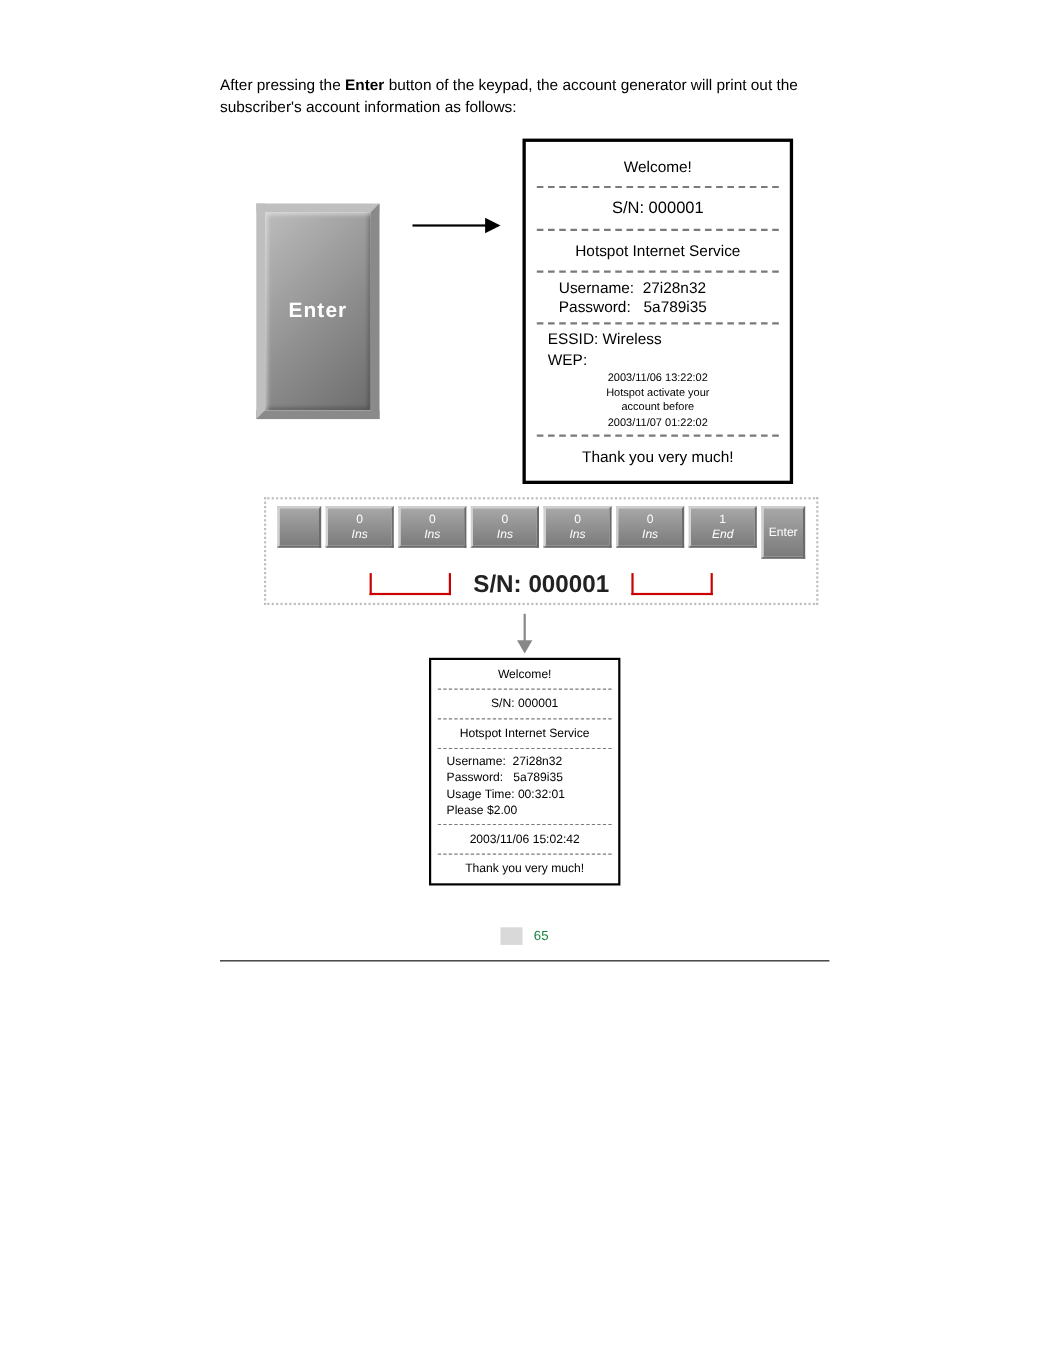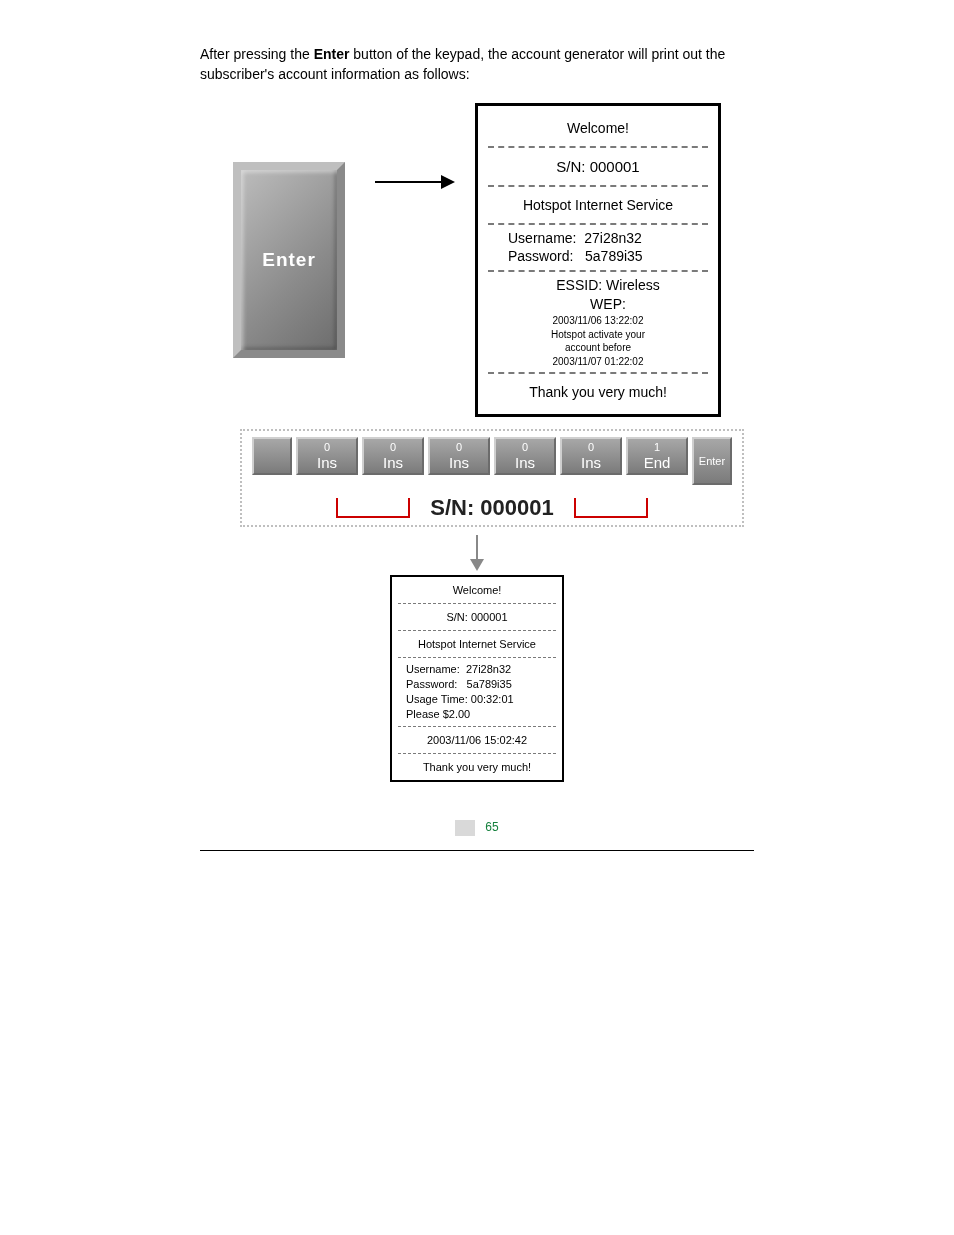--- a/index.html
+++ b/index.html
@@ -7,20 +7,21 @@
     padding: 0;
     background: #ffffff;
     font-family: Arial, Helvetica, sans-serif;
     color: #000;
     width: 954px;
   }
   .page {
     width: 954px;
     padding: 40px 0 0 0;
     box-sizing: border-box;
+    margin-top: 23px;
   }
   .line {
     margin: 4px 200px;
     font-size: 14px;
     line-height: 1.45;
   }
   .bold-inline { font-weight: 700; }
 
   
   .fig1 {
@@ -72,21 +73,21 @@
     padding: 8px 0;
     text-align:center;
   }
   .ticket-large .sec { padding: 6px 14px; font-size:14px; }
   .ticket-large .sn { font-size:15px; }
   .ticket-large .dash {
     border-top: 2px dashed #7a7a7a;
     margin: 4px 10px;
   }
   .ticket-large .kv { text-align:left; padding-left:30px; font-size:14px; line-height:1.35;}
-  .ticket-large .essid { text-align:center; padding-left:20px; font-size:14px; line-height:1.35;}
+  .ticket-large .essid { text-align:left; padding-left:20px; font-size:14px; line-height:1.35;}
   .ticket-large .msg { font-size:10px; line-height:1.35; }
 
   
   .fig2-wrap { margin-top: 10px; }
   .keypad-border {
     margin: 6px 210px 0 240px;
     border: 2px dotted #bfbfbf;
     padding: 6px 10px 4px 10px;
     position: relative;
   }
@@ -107,21 +108,21 @@
     display:flex;
     flex-direction:column;
     align-items:center;
     justify-content:center;
     line-height:1.1;
     box-sizing:border-box;
   }
   .key.small { width:40px; }
   .key.tall  { height:48px; width:40px; }
   .key .top { font-size:11px; }
-  .key .bot { font-size:15px; margin-top:2px; }
+  .key .bot { font-size:11px; margin-top:2px;font-style:italic; }
 
   .keypad-label-row {
     display:flex;
     align-items:center;
     justify-content:center;
     gap:20px;
     margin-top:10px;
   }
   .red-brk-left, .red-brk-right {
     width:70px; height:18px;

